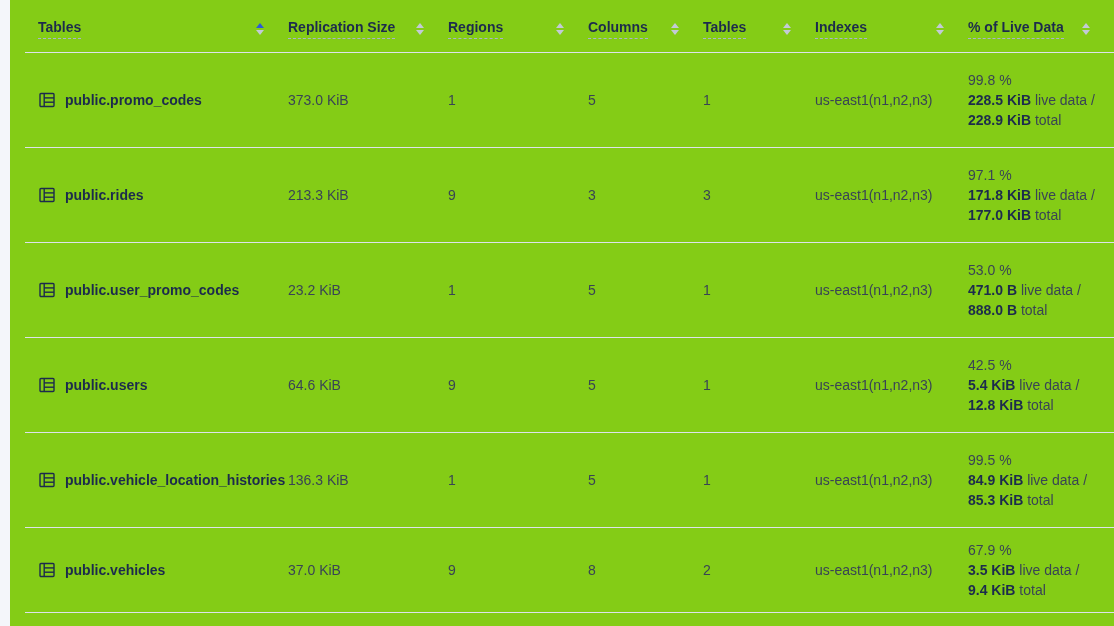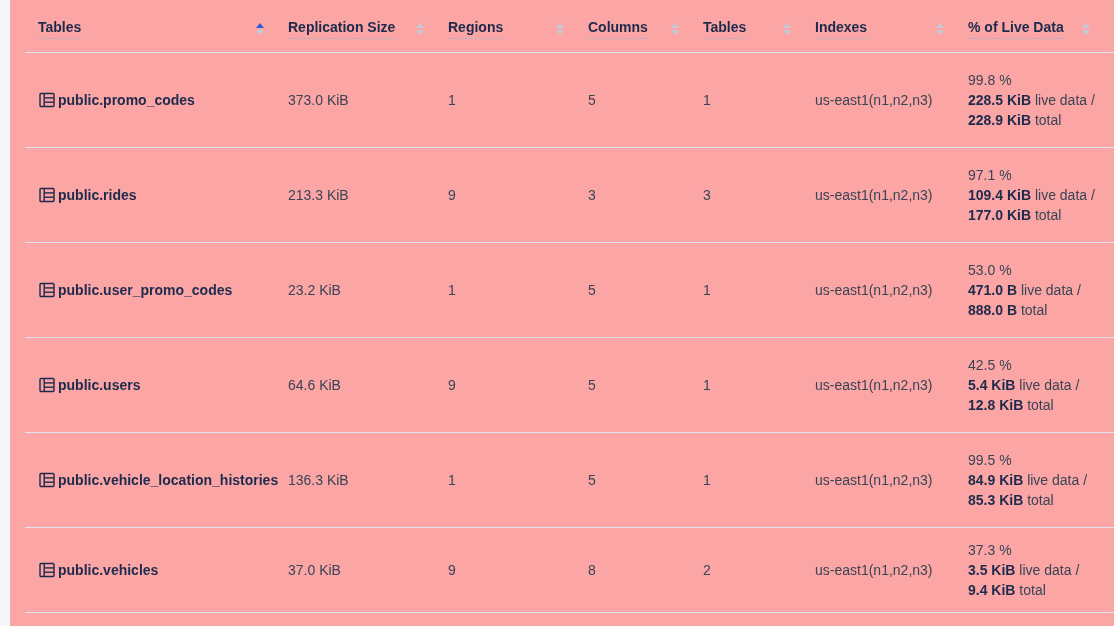--- a/index.html
+++ b/index.html
@@ -5,21 +5,21 @@
   * { box-sizing: border-box; }
   html, body { margin: 0; padding: 0; }
   body {
     width: 1114px; height: 626px; overflow: hidden;
     background: #f4f6fa;
     font-family: "Liberation Sans", sans-serif;
     font-size: 14px; color: #394455;
   }
   .panel {
     margin-left: 10px;
-    background: #fca5a5;
+    background: #84cc16;
     min-height: 626px;
     padding-left: 15px;
   }
   table.db-table {
     border-collapse: collapse;
     table-layout: fixed;
     width: 1089px;
     font-size: 14px;
     color: #394455;
   }
@@ -67,21 +67,21 @@
     height: 95px;
     vertical-align: middle;
     border-bottom: 1px solid #dde3ea;
     padding: 0;
     margin-top: 48px;
   }
   tbody tr:last-child td { height: 85px; }
   .name-inner {
     display: flex;
     align-items: center;
-    gap: 2px;
+    gap: 9px;
     padding-left: 13px;
   }
   .tbl-icon { display: inline-flex; width: 18px; height: 18px; flex: 0 0 auto; }
   .tbl-icon svg { width: 18px; height: 18px; }
   .name {
     font-weight: 700;
     color: #1c2b4d;
     cursor: pointer;
     white-space: nowrap;
   }
@@ -210,21 +210,21 @@
             <span class="name">public.rides</span>
           </div>
         </td>
         <td class="cell-num">213.3 KiB</td>
         <td class="cell-num">9</td>
         <td class="cell-num">3</td>
         <td class="cell-num">3</td>
         <td class="cell-regions">us-east1(n1,n2,n3)</td>
         <td class="cell-live">
           <div>97.1 %</div>
-          <div><span class="b">109.4 KiB</span><span> live data /</span></div>
+          <div><span class="b">171.8 KiB</span><span> live data /</span></div>
           <div><span class="b">177.0 KiB</span><span> total</span></div>
         </td>
       </tr>
         <tr>
         <td class="cell-name">
           <div class="name-inner">
             <span class="tbl-icon">
               <svg viewBox="0 0 18 18" fill="none" xmlns="http://www.w3.org/2000/svg">
                 <rect x="2" y="2.5" width="14" height="13" rx="1" stroke="#1c2b4d" stroke-width="1.4"></rect>
                 <line x1="6.2" y1="2.5" x2="6.2" y2="15.5" stroke="#1c2b4d" stroke-width="1.4"></line>
@@ -309,20 +309,20 @@
             </span>
             <span class="name">public.vehicles</span>
           </div>
         </td>
         <td class="cell-num">37.0 KiB</td>
         <td class="cell-num">9</td>
         <td class="cell-num">8</td>
         <td class="cell-num">2</td>
         <td class="cell-regions">us-east1(n1,n2,n3)</td>
         <td class="cell-live">
-          <div>37.3 %</div>
+          <div>67.9 %</div>
           <div><span class="b">3.5 KiB</span><span> live data /</span></div>
           <div><span class="b">9.4 KiB</span><span> total</span></div>
         </td>
       </tr>
     </tbody>
   </table>
 </div>
 
 </body></html>

